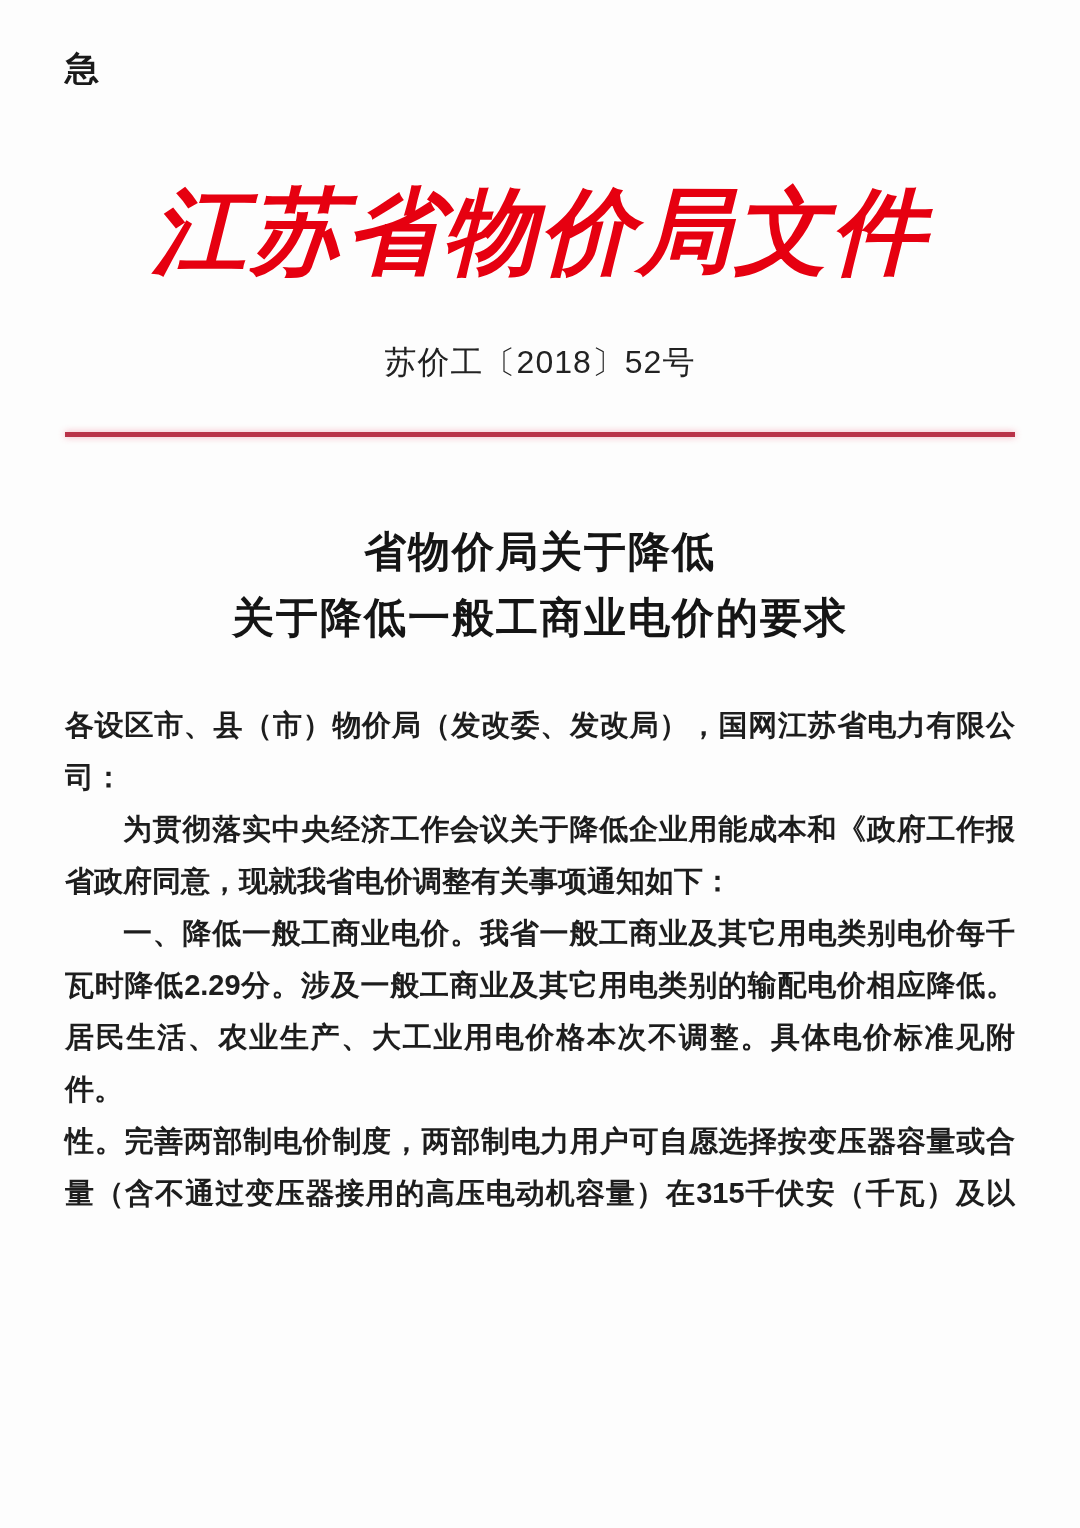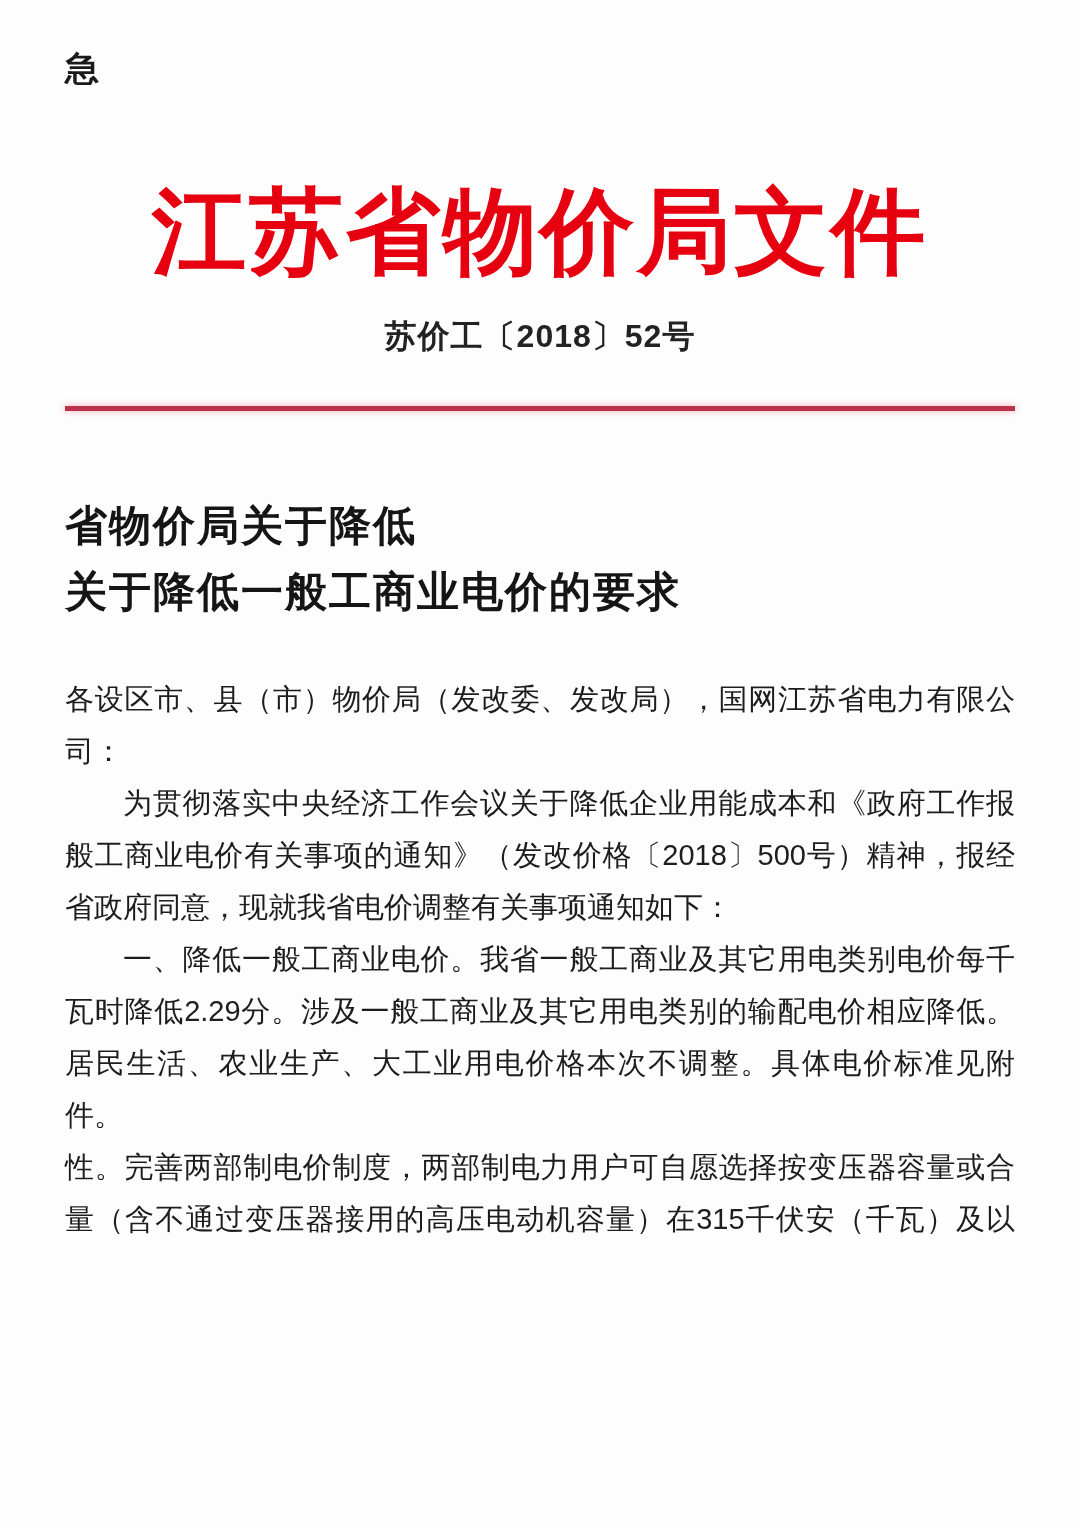--- a/index.html
+++ b/index.html
@@ -29,50 +29,52 @@
   .letterhead {
     margin: 88px 0 0 0;
     font-family: "Liberation Serif", serif;
     font-weight: bold;
     font-size: 94px;
     line-height: 112px;
     letter-spacing: 3px;
     text-align: center;
     color: #e60010;
     white-space: nowrap;
+    font-style: italic;
   }
   .doc-number {
-    margin-top: 26px;
+    margin-top: 52px;
     font-size: 32px;
     line-height: 44px;
-    font-weight: 700;
+    font-weight: 400;
     letter-spacing: 1px;
     text-align: center;
     color: #222222;
   }
   .divider {
     margin-top: 48px;
     height: 5px;
     width: 100%;
     background: #b93248;
     box-shadow: 0 0 7px rgba(230, 70, 100, 0.45);
   }
   .notice-title {
     margin: 82px 0 0 0;
     font-size: 42px;
     line-height: 66px;
     font-weight: 700;
+    text-align: center;
     color: #151515;
     letter-spacing: 2px;
   }
   .body-text {
     margin-top: 48px;
     font-size: 29px;
     line-height: 52px;
-    font-weight: 400;
+    font-weight: 700;
     color: #1d1d1d;
   }
   .line {
     text-align: justify;
     text-align-last: justify;
   }
   .line.end {
     text-align-last: left;
   }
   .line.indent {
@@ -94,21 +96,20 @@
 
   <h2 class="notice-title">
     <span>省物价局关于降低</span><br>
     <span>关于降低一般工商业电价的要求</span>
   </h2>
 
   <div class="body-text">
     <div class="line">各设区市、县（市）物价局（发改委、发改局），国网江苏省电力有限公</div>
     <div class="line end">司：</div>
     <div class="line indent">为贯彻落实中央经济工作会议关于降低企业用能成本和《政府工作报</div>
-    <div class="line">般工商业电价有关事项的通知》（发改价格〔2018〕500号）精神，报经</div>
     <div class="line end">省政府同意，现就我省电价调整有关事项通知如下：</div>
     <div class="line indent">一、降低一般工商业电价。我省一般工商业及其它用电类别电价每千</div>
     <div class="line">瓦时降低2.29分。涉及一般工商业及其它用电类别的输配电价相应降低。</div>
     <div class="line">居民生活、农业生产、大工业用电价格本次不调整。具体电价标准见附</div>
     <div class="line end">件。</div>
     <div class="line">性。完善两部制电价制度，两部制电力用户可自愿选择按变压器容量或合</div>
     <div class="line">量（含不通过变压器接用的高压电动机容量）在315千伏安（千瓦）及以</div>
   </div>
 
 </div>

